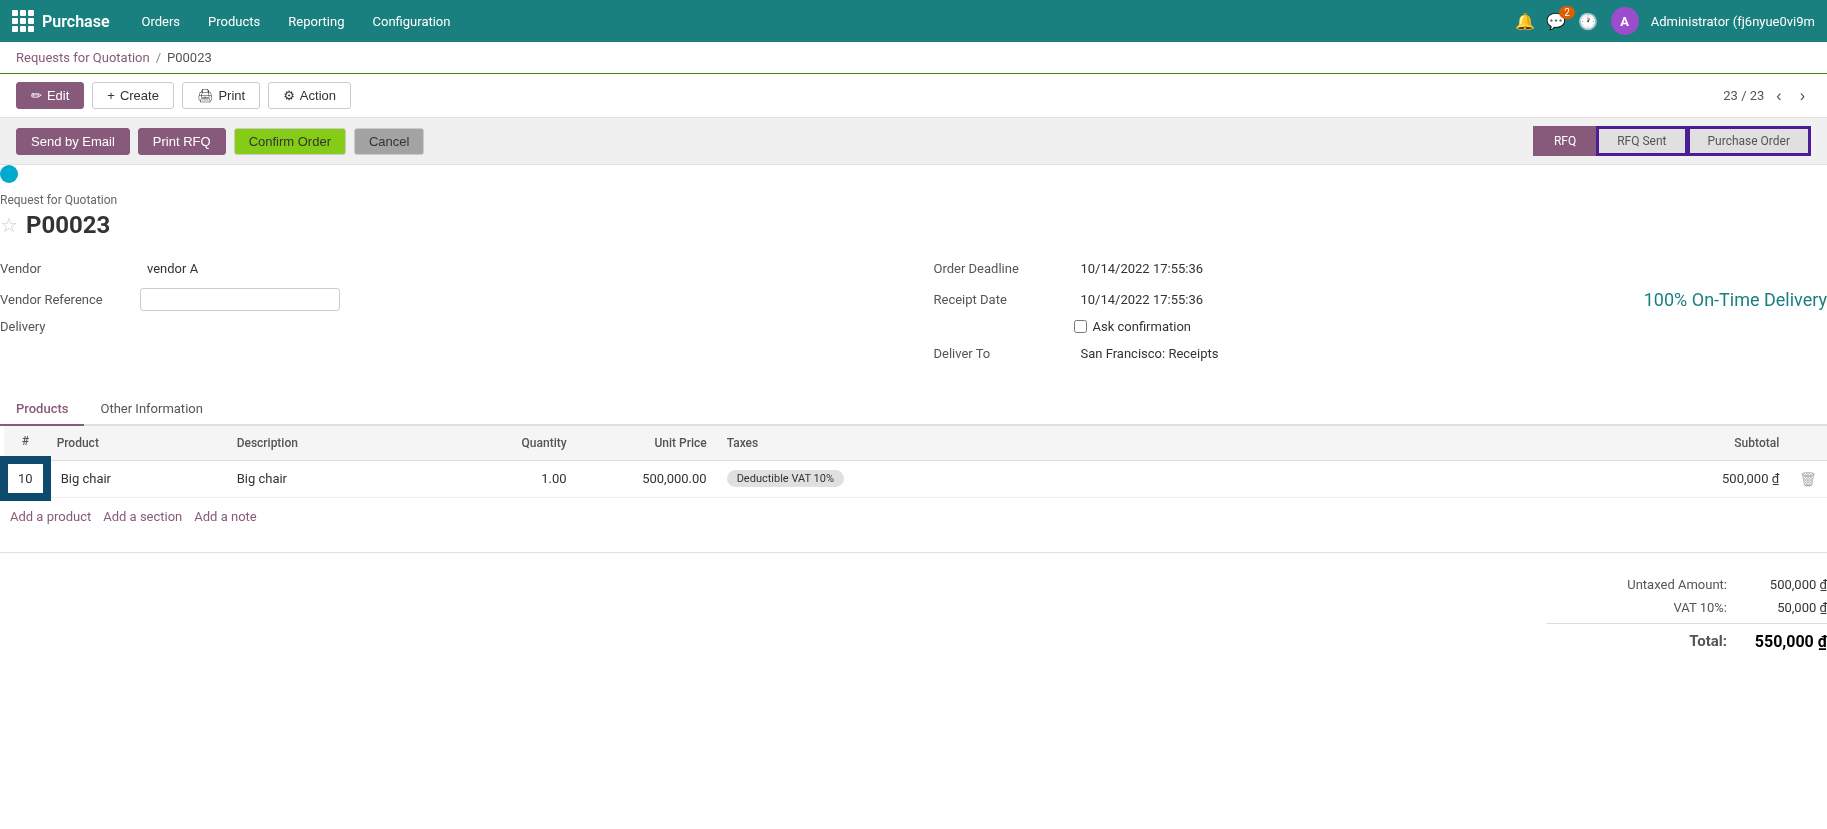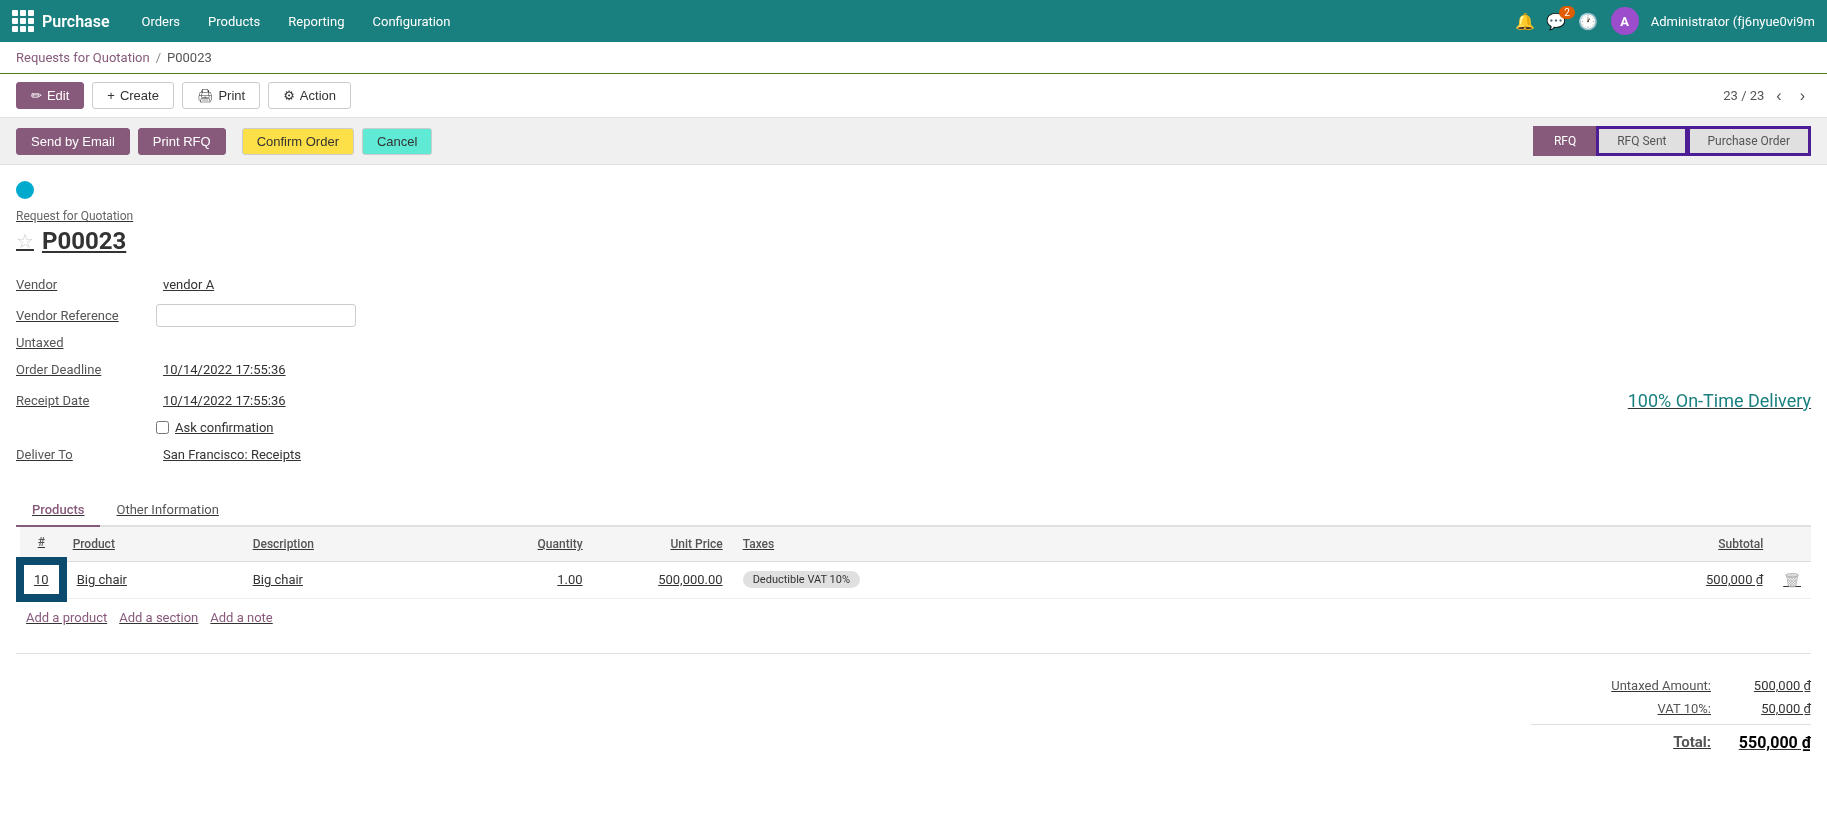--- a/index.html
+++ b/index.html
@@ -33,40 +33,40 @@
     .btn-create { background: white; color: #333; border-color: #ccc; }
     .btn-print { background: white; color: #333; border-color: #ccc; }
     .btn-action { background: white; color: #333; border-color: #ccc; }
     .pagination { margin-left: auto; display: flex; align-items: center; gap: 6px; color: #555; font-size: 13px; }
     .pagination button { background: none; border: none; cursor: pointer; color: #555; font-size: 16px; padding: 2px 6px; }
 
     
     .workflow-bar { background: #f0f0f0; padding: 8px 16px; border-bottom: 1px solid #e0e0e0; display: flex; align-items: center; gap: 8px; }
     .btn-email { background: #875a7b; color: white; border-color: #875a7b; }
     .btn-print-rfq { background: #875a7b; color: white; border-color: #875a7b; }
-    .btn-confirm { background: #fde047; color: #333; border-color: #ccc; margin-left: 8px; }
-    .btn-cancel { background: #5eead4; color: #333; border-color: #ccc; }
+    .btn-confirm { background: #84cc16; color: #333; border-color: #ccc; }
+    .btn-cancel { background: #a3a3a3; color: #333; border-color: #ccc; }
     .status-steps { margin-left: auto; display: flex; align-items: center; gap: 0; }
     .step { padding: 5px 18px; font-size: 12px; color: #555; background: #e0e0e0; border: 3px solid #4c1d95; position: relative; }
     .step.active { background: #875a7b; color: white; border-color: #875a7b; }
     .step:not(:first-child) { margin-left: -1px; }
 
     
-    .main-content { background: white; margin: 0; padding: 16px; text-decoration: underline; }
+    .main-content { background: white; margin: 0; padding: 0; }
 
     
     .indicator-dot { width: 18px; height: 18px; background: #00aacc; border-radius: 50%; margin-bottom: 10px; }
 
     .record-type { color: #666; font-size: 12px; margin-bottom: 4px; }
     .record-title-row { display: flex; align-items: center; gap: 8px; margin-bottom: 18px; }
     .star-icon { color: #ccc; font-size: 20px; cursor: pointer; }
     .record-id { font-size: 24px; font-weight: bold; color: #333; }
 
     
-    .form-section { display: flex; margin-bottom: 20px; flex-direction: column; }
+    .form-section { display: flex; gap: 40px; margin-bottom: 20px; }
     .form-col { flex: 1; }
     .form-row { display: flex; align-items: center; margin-bottom: 8px; }
     .form-label { color: #555; font-size: 13px; min-width: 140px; }
     .form-value { color: #333; font-size: 13px; flex: 1; padding: 3px 6px; border: 1px solid transparent; border-radius: 3px; }
     .form-value-input { border: 1px solid #ccc; padding: 3px 6px; border-radius: 3px; min-width: 200px; }
     .delivery-info { color: #1a7f7f; font-size: 18px; margin-left: 10px; }
 
     
     .tabs { display: flex; border-bottom: 2px solid #e0e0e0; margin-bottom: 0; }
     .tab { padding: 8px 16px; cursor: pointer; font-size: 13px; color: #555; border-bottom: 2px solid transparent; margin-bottom: -2px; }
@@ -208,21 +208,21 @@
       <div class="form-col">
         <div class="form-row">
           <span class="form-label">Vendor</span>
           <span class="form-value">vendor A</span>
         </div>
         <div class="form-row">
           <span class="form-label">Vendor Reference</span>
           <input class="form-value-input" value="" style="">
         </div>
         <div class="form-row">
-          <span class="form-label">Untaxed</span>
+          <span class="form-label">Delivery</span>
         </div>
       </div>
       <div class="form-col">
         <div class="form-row">
           <span class="form-label">Order Deadline</span>
           <span class="form-value">10/14/2022 17:55:36</span>
         </div>
         <div class="form-row">
           <span class="form-label">Receipt Date</span>
           <span class="form-value">10/14/2022 17:55:36</span>

